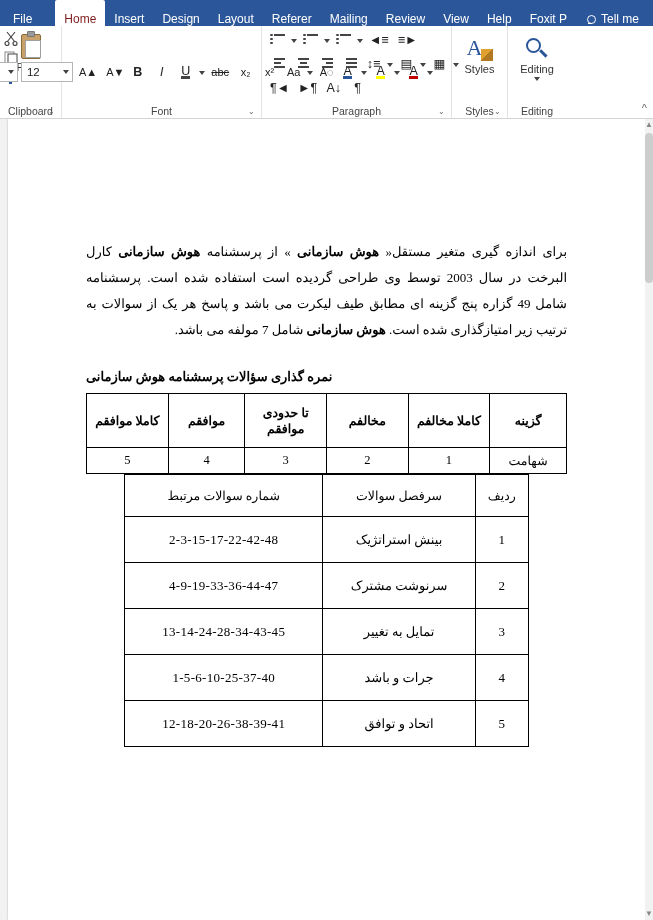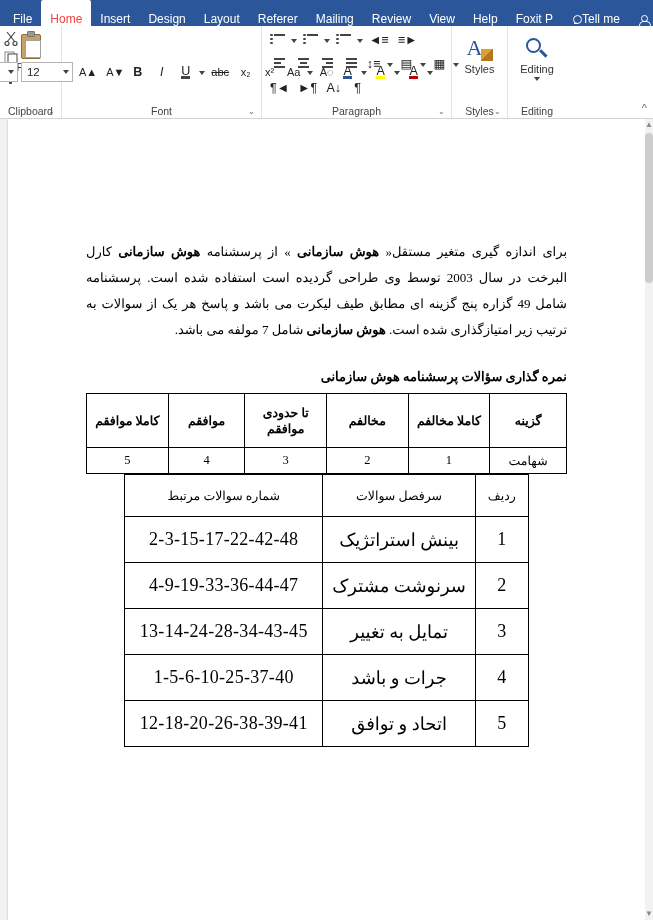--- a/index.html
+++ b/index.html
@@ -24,26 +24,27 @@
     padding-left: 4px;
   }
   .ribbon-tabs .tab {
     display: flex; align-items: flex-end;
     padding: 0 9px;
     white-space: nowrap;
     cursor: default;
   }
   .ribbon-tabs .tab.active {
     background: #ffffff;
-    color: #ef4444;
+    color: #7f1d1d;
     border-top-left-radius: 2px;
     border-top-right-radius: 2px;
+    margin-left: 14px;
   }
   .ribbon-tabs .spacer { flex: 1; }
-  .ribbon-tabs .tab.icon-tab { }
+  .ribbon-tabs .tab.icon-tab { gap: 5px; }
   .bulb {
     display: inline-block;
     width: 11px; height: 11px;
     position: relative;
   }
   .bulb:before {
     content: "";
     position: absolute; left: 2px; top: 0;
     width: 7px; height: 7px;
     border: 1px solid #ffffff;
@@ -248,21 +249,21 @@
     color: #000;
   }
   p.body-par {
     margin: 0 0 14px 0;
     font-size: 13px;
     line-height: 2.0;
     text-align: justify;
   }
   p.body-par b { font-weight: bold; }
   .tbl-caption {
-    text-align: right;
+    text-align: left;
     font-size: 13px;
     font-weight: bold;
     margin: 26px 0 8px 0;
     direction: rtl;
   }
   .tbl-caption.second { margin-top: 6px; }
   table.doc-tbl {
     border-collapse: collapse;
     direction: rtl;
     font-size: 12.5px;
@@ -275,21 +276,21 @@
     font-weight: normal;
     font-family: "Liberation Serif", serif;
   }
   table.t1 th { height: 54px; font-weight: bold; font-size: 12.5px; }
   table.t1 td { height: 26px; }
   table.t2 {
     width: 84%;
     margin: 0 auto;
   }
   table.t2 th { height: 42px; font-size: 12.5px; }
-  table.t2 td { height: 46px; font-size: 18px; }
+  table.t2 td { height: 46px; font-size: 13px; }
   table.t2 td.nums { letter-spacing: .3px; }
 </style>
 </head>
 <body>
 
 <div class="ribbon-tabs">
   <div class="tab">
       <span>File</span>
     </div>
   <div class="tab active">

